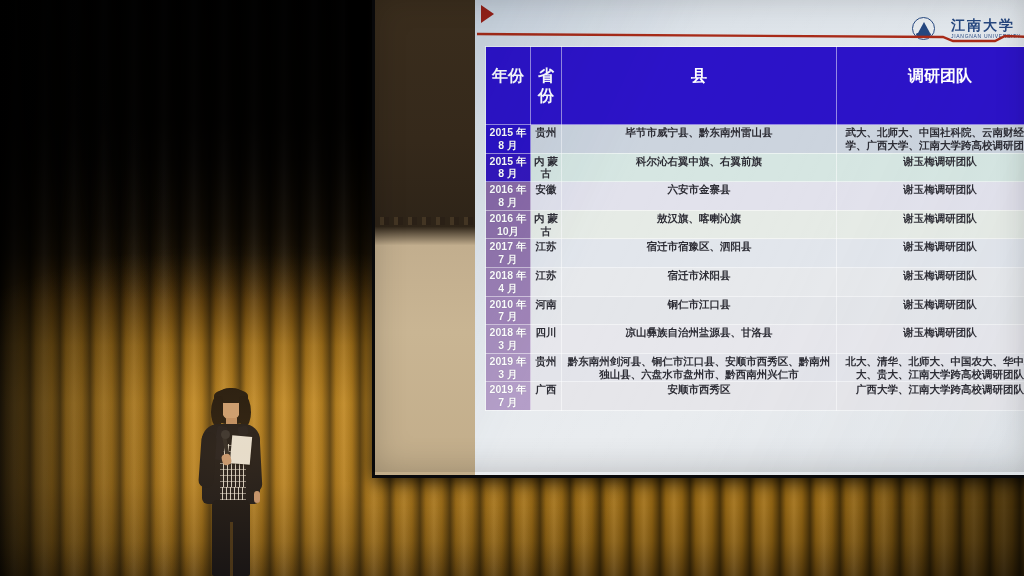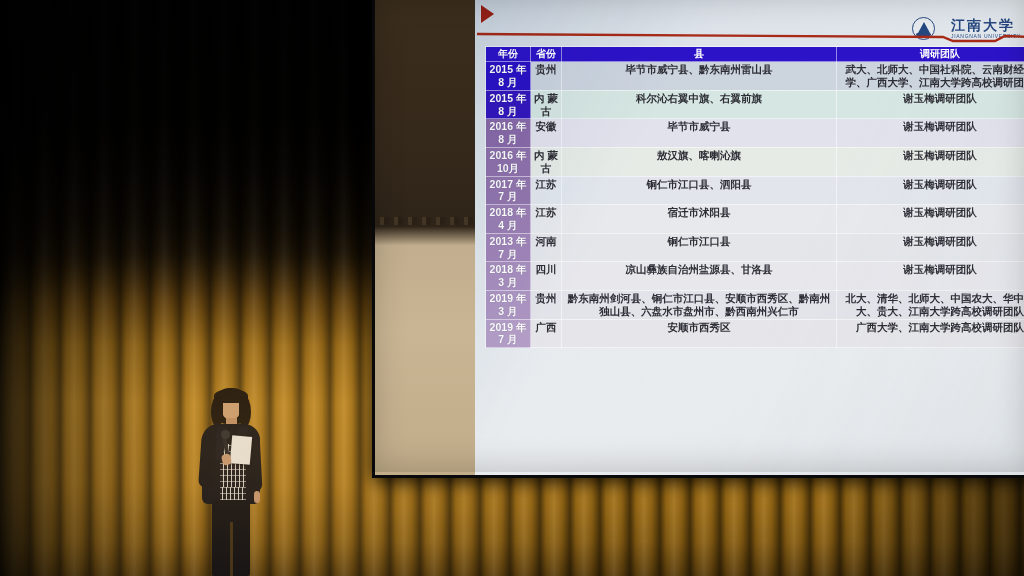--- a/index.html
+++ b/index.html
@@ -190,23 +190,23 @@
     padding: 1px 3px;
     vertical-align: top;
     text-align: center;
     border: 0.5px solid rgba(255,255,255,0.5);
     font-weight: bold;
   }
   #tbl thead th {
     background: #2c13c8;
     color: #ffffff;
     font-weight: 700;
-    font-size: 10px;
+    font-size: 16px;
     text-align: center;
-    padding: 1px 2px;
+    padding: 19px 2px;
     height: 12px;
   }
   th.c-year   { width: 40px; }
   th.c-prov   { width: 26px; }
   th.c-county { width: 270px; }
   th.c-team   { width: 202px; }
 
   td.year {
     color: #ffffff;
     font-weight: 400;
@@ -455,43 +455,43 @@
             </tr>
             <tr class="r1">
               <td class="year">2015 年 8 月</td>
               <td class="prov">内 蒙 古</td>
               <td class="county">科尔沁右翼中旗、右翼前旗</td>
               <td class="team">谢玉梅调研团队</td>
             </tr>
             <tr class="r2">
               <td class="year">2016 年 8 月</td>
               <td class="prov">安徽</td>
-              <td class="county">毕节市威宁县</td>
+              <td class="county">六安市金寨县</td>
               <td class="team">谢玉梅调研团队</td>
             </tr>
             <tr class="r3">
               <td class="year">2016  年 10月</td>
               <td class="prov">内 蒙 古</td>
               <td class="county">敖汉旗、喀喇沁旗</td>
               <td class="team">谢玉梅调研团队</td>
             </tr>
             <tr class="r4">
               <td class="year">2017 年 7 月</td>
               <td class="prov">江苏</td>
-              <td class="county">铜仁市江口县、泗阳县</td>
+              <td class="county">宿迁市宿豫区、泗阳县</td>
               <td class="team">谢玉梅调研团队</td>
             </tr>
             <tr class="r5">
               <td class="year">2018 年 4 月</td>
               <td class="prov">江苏</td>
               <td class="county">宿迁市沭阳县</td>
               <td class="team">谢玉梅调研团队</td>
             </tr>
             <tr class="r6">
-              <td class="year">2013 年 7 月</td>
+              <td class="year">2010 年 7 月</td>
               <td class="prov">河南</td>
               <td class="county">铜仁市江口县</td>
               <td class="team">谢玉梅调研团队</td>
             </tr>
             <tr class="r7">
               <td class="year">2018 年 3 月</td>
               <td class="prov">四川</td>
               <td class="county">凉山彝族自治州盐源县、甘洛县</td>
               <td class="team">谢玉梅调研团队</td>
             </tr>

